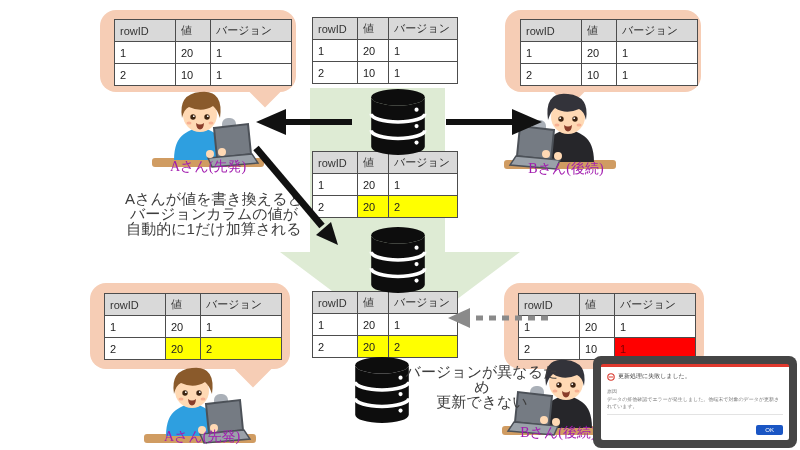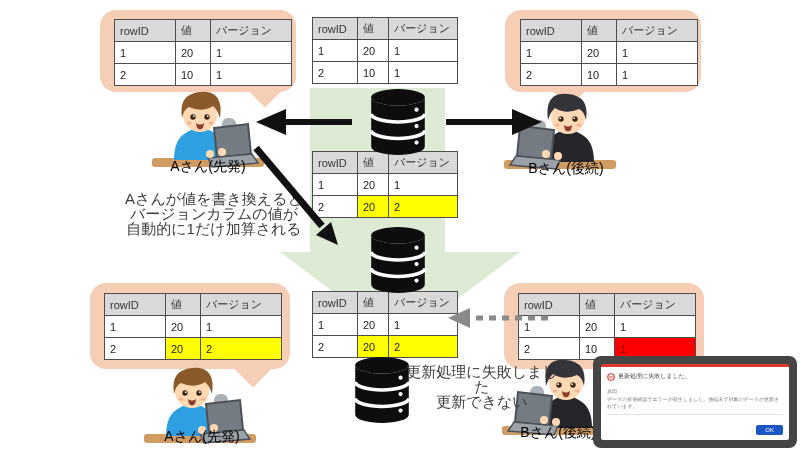--- a/index.html
+++ b/index.html
@@ -17,21 +17,21 @@
   .dtable td{border:1.6px solid #4d4d4d;font-size:11px;color:#222;padding:0 5px;height:21px;background:#fff;}
   .dtable tr.hd td{background:#d9d9d9;color:#333;}
   .bt .c1{width:50px}.bt .c2{width:24px}.bt .c3{width:70px}
   .ct .c1{width:34px}.ct .c2{width:20px}.ct .c3{width:58px}
   td.ylw{background:#ffff00 !important;}
   td.red{background:#ff0000 !important;color:#7b0000;}
 
   
   .note{position:absolute;font-size:15px;line-height:15px;color:#3d3d3d;text-align:center;
         white-space:pre-line;z-index:4;}
-  .plabel{position:absolute;font-size:14px;color:#000000;text-align:center;z-index:4;}
+  .plabel{position:absolute;font-size:14px;color:#a21caf;text-align:center;z-index:4;font-family:Liberation Serif, serif;}
 
   
   .char{position:absolute;width:120px;height:84px;z-index:4;}
   .char-a{--hair:#8a5a2b;--shirt:#2e9fe0;}
   .char-b{--hair:#33333a;--shirt:#26262a;transform:scaleX(-1);}
 
   
   .dialog-frame{position:absolute;left:593px;top:356px;width:204px;height:92px;background:#454545;
                 border-radius:8px;padding:8px;box-sizing:border-box;z-index:6;}
   .dialog-inner{background:#fff;height:100%;border-radius:2px;position:relative;
@@ -258,21 +258,21 @@
     </svg>
 
   <div class="plabel" style="left:138px;top:158px;width:140px">Aさん(先発)</div>
   <div class="plabel" style="left:496px;top:160px;width:140px">Bさん(後続)</div>
   <div class="plabel" style="left:132px;top:428px;width:140px">Aさん(先発)</div>
   <div class="plabel" style="left:488px;top:424px;width:140px">Bさん(後続)</div>
 
   <div class="note" style="left:116px;top:191px;width:196px">Aさんが値を書き換えると
 バージョンカラムの値が
 自動的に1だけ加算される</div>
-  <div class="note" style="left:402px;top:364px;width:160px">更新処理に失敗しました
+  <div class="note" style="left:402px;top:364px;width:160px">バージョンが異なるため
 更新できない</div>
 
   <svg class="layer" width="800" height="450" style="z-index:5">
     <g>
       <line x1="352" y1="122" x2="284" y2="122" stroke="#111" stroke-width="6"></line>
       <polygon points="256,122 286,109 286,135" fill="#111"></polygon>
     </g>
     <g>
       <line x1="446" y1="122" x2="514" y2="122" stroke="#111" stroke-width="6"></line>
       <polygon points="542,122 512,109 512,135" fill="#111"></polygon>

